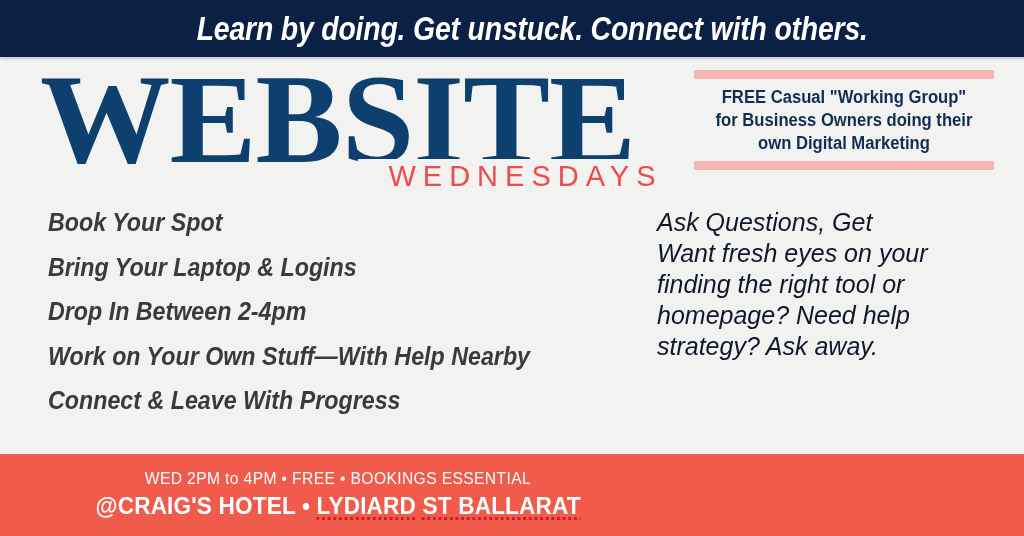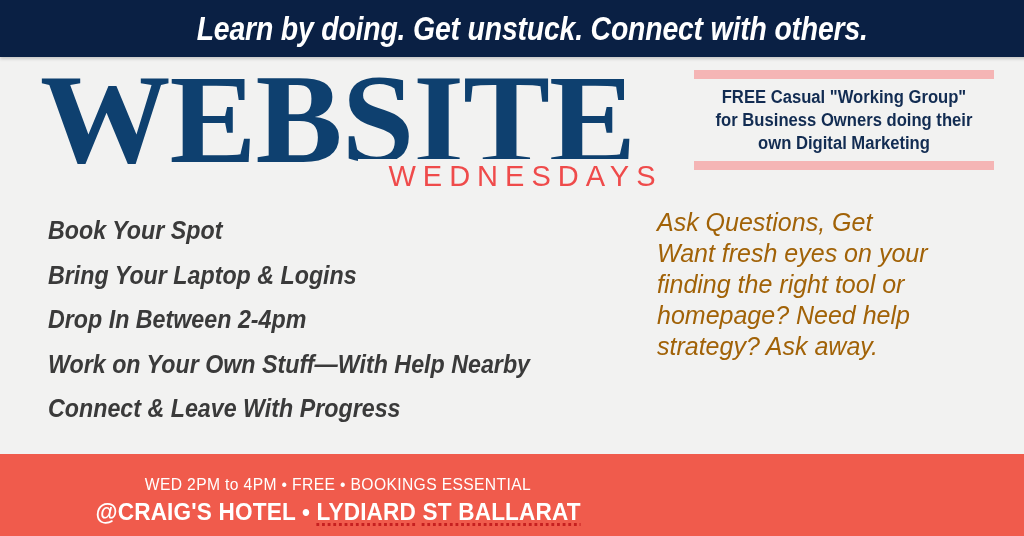--- a/index.html
+++ b/index.html
@@ -105,63 +105,63 @@
     font-size: 17.5px;
     line-height: 23px;
     transform: scaleX(0.95);
     transform-origin: center top;
   }
 
   
   .checklist {
     position: absolute;
     left: 48px;
-    top: 208px;
+    top: 200px;
     width: 600px;
   }
   .checklist-item {
     color: #3a3a3a;
     font-family: "Liberation Sans", sans-serif;
     font-weight: bold;
     font-style: italic;
     font-size: 25px;
     line-height: 44.5px;
     white-space: nowrap;
     transform: scaleX(0.93);
     transform-origin: left center;
   }
 
   
   .blurb {
     position: absolute;
     left: 657px;
     top: 207px;
     width: 330px;
-    color: #a16207;
+    color: #0f172a;
     font-family: "Liberation Sans", sans-serif;
     font-style: italic;
     font-weight: normal;
     font-size: 25px;
     line-height: 31px;
   }
   .blurb-line { white-space: nowrap; }
 
   
   .footer {
     position: absolute;
     left: 0;
     bottom: 0;
     width: 1024px;
     height: 82px;
     background: #f05b4c;
   }
   .footer-lines {
     position: absolute;
     left: 0;
-    top: 18px;
+    top: 12px;
     width: 676px;
     text-align: center;
   }
   .footer-line1 {
     color: #ffffff;
     font-family: "Liberation Sans", sans-serif;
     font-weight: normal;
     font-size: 17px;
     letter-spacing: 0.4px;
     line-height: 25px;

